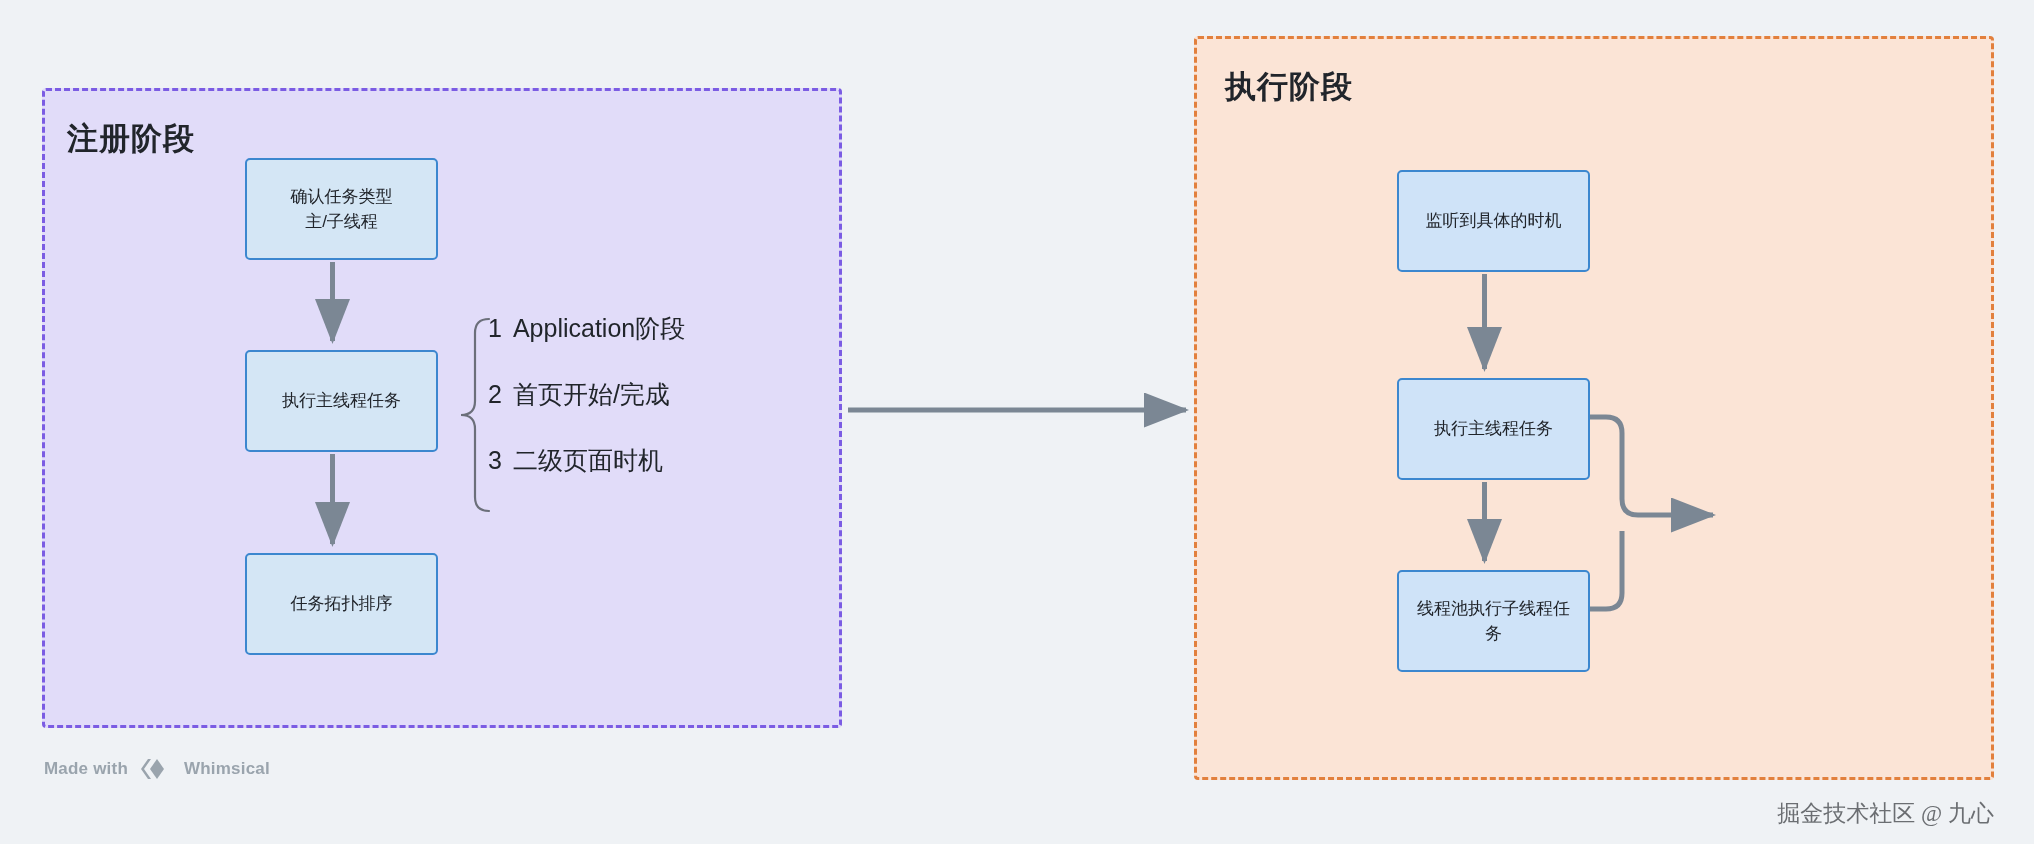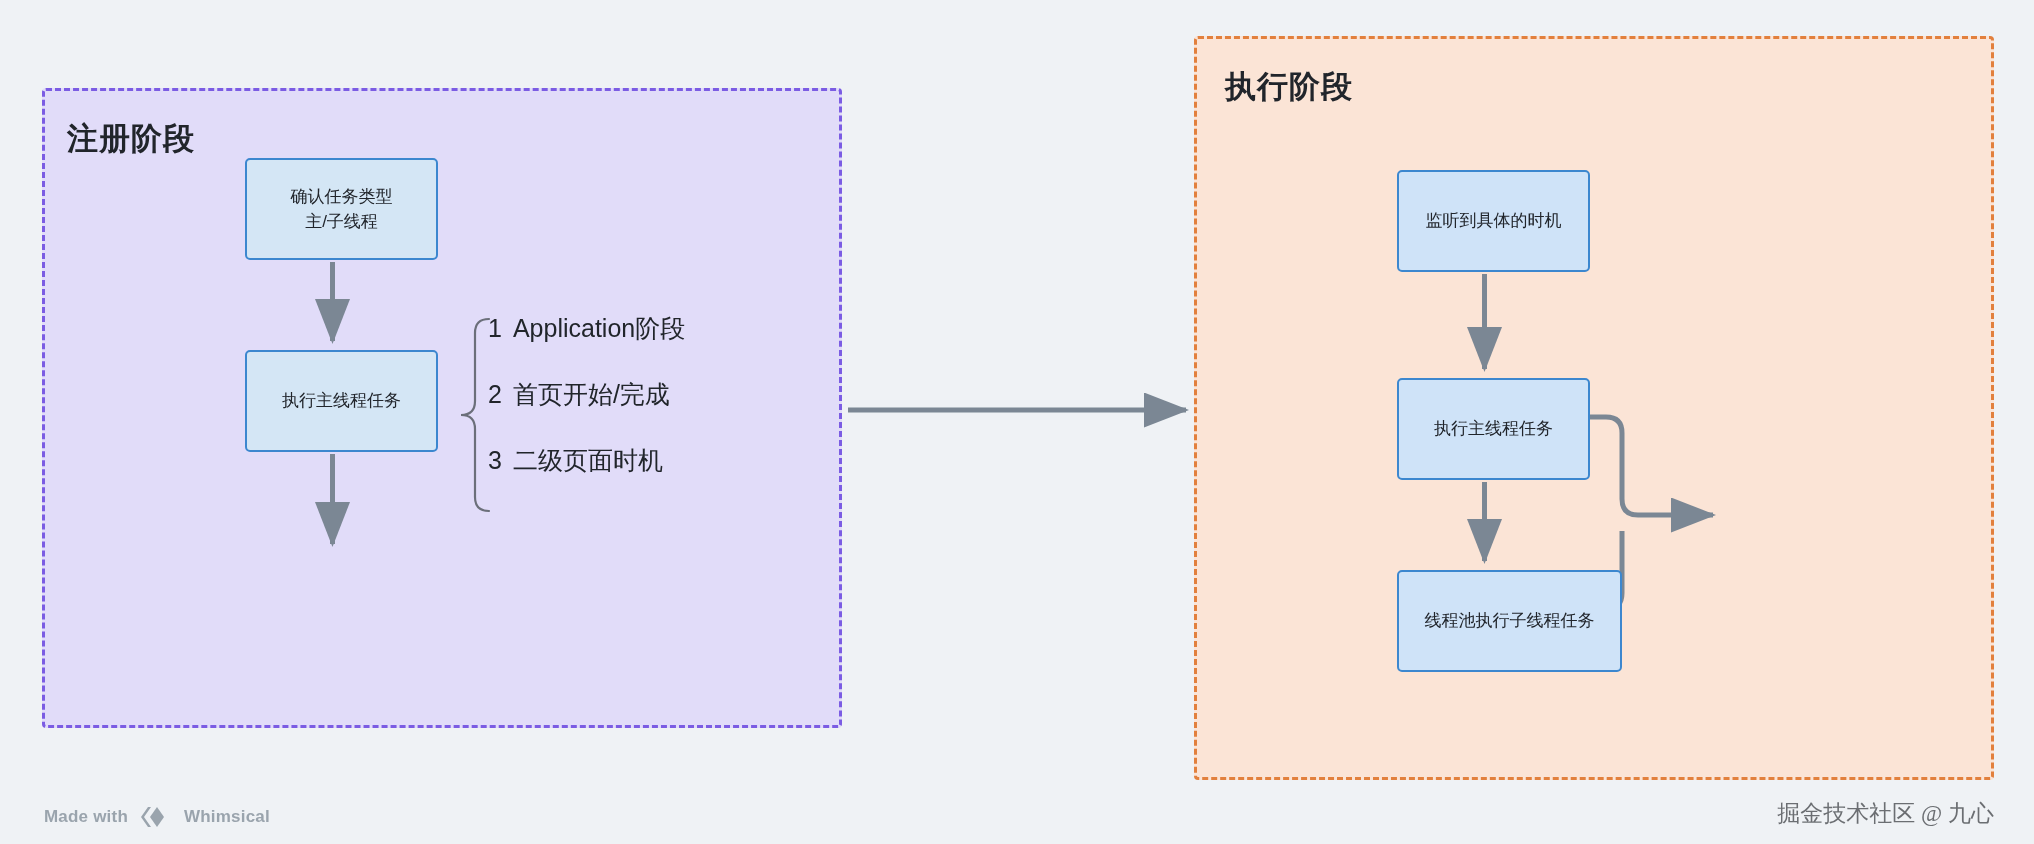--- a/index.html
+++ b/index.html
@@ -86,21 +86,21 @@
   }
 
   
   #node-task-type   { left: 236px; top: 158px;  width: 193px; height: 102px; }
   #node-task-timing { left: 236px; top: 350px;  width: 193px; height: 102px; }
   #node-task-topo   { left: 236px; top: 553px;  width: 193px; height: 102px; }
 
   
   #node-listen-timing { left: 1388px; top: 170px; width: 193px; height: 102px; }
   #node-main-thread   { left: 1388px; top: 378px; width: 193px; height: 102px; }
-  #node-pool-thread   { left: 1388px; top: 570px; width: 225px; height: 102px; }
+  #node-pool-thread   { left: 1388px; top: 570px; width: 193px; height: 102px; }
   #node-report        { left: 1722px; top: 464px; width: 193px; height: 102px; }
 
   
   #wires {
     position: absolute;
     left: 0; top: 0;
     width: 2034px;
     height: 844px;
     pointer-events: none;
   }
@@ -127,21 +127,21 @@
   #bracket-svg {
     position: absolute;
     left: 449px;
     top: 315px;
   }
 
   
   #made-with {
     position: absolute;
     left: 44px;
-    top: 804px;
+    top: 756px;
     display: flex;
     align-items: center;
     gap: 11px;
     color: #9aa4ad;
     font-size: 17px;
     font-weight: 700;
     letter-spacing: 0.2px;
   }
   #whimsical-logo {
     display: block;
@@ -190,20 +190,21 @@
     <path d="M 1583 417 L 1606 417 Q 1622 417 1622 433 L 1622 499 Q 1622 515 1638 515 L 1713 515" fill="none" stroke="#7b8794" stroke-width="5" marker-end="url(#arrowhead)"></path>
 
     <path d="M 1583 609 L 1606 609 Q 1622 609 1622 593 L 1622 531" fill="none" stroke="#7b8794" stroke-width="5"></path>
   </svg>
 
   <div class="node" id="node-task-type">确认任务类型
 主/子线程</div>
 
   <div class="node" id="node-task-timing">执行主线程任务</div>
 
+  <div class="node" id="node-task-topo">任务拓扑排序</div>
 
   <svg id="bracket-svg" width="48" height="200" viewBox="0 0 48 200" xmlns="http://www.w3.org/2000/svg">
     <path d="M 40 4 Q 26 4 26 18 L 26 86 Q 26 100 12 100 Q 26 100 26 114 L 26 182 Q 26 196 40 196" fill="none" stroke="#6b6f7a" stroke-width="2.2" stroke-linecap="round"></path>
   </svg>
 
   <div id="timing-list">
     <div class="timing-item">
       <span class="idx">1</span>
       <span>Application阶段</span>
     </div>

